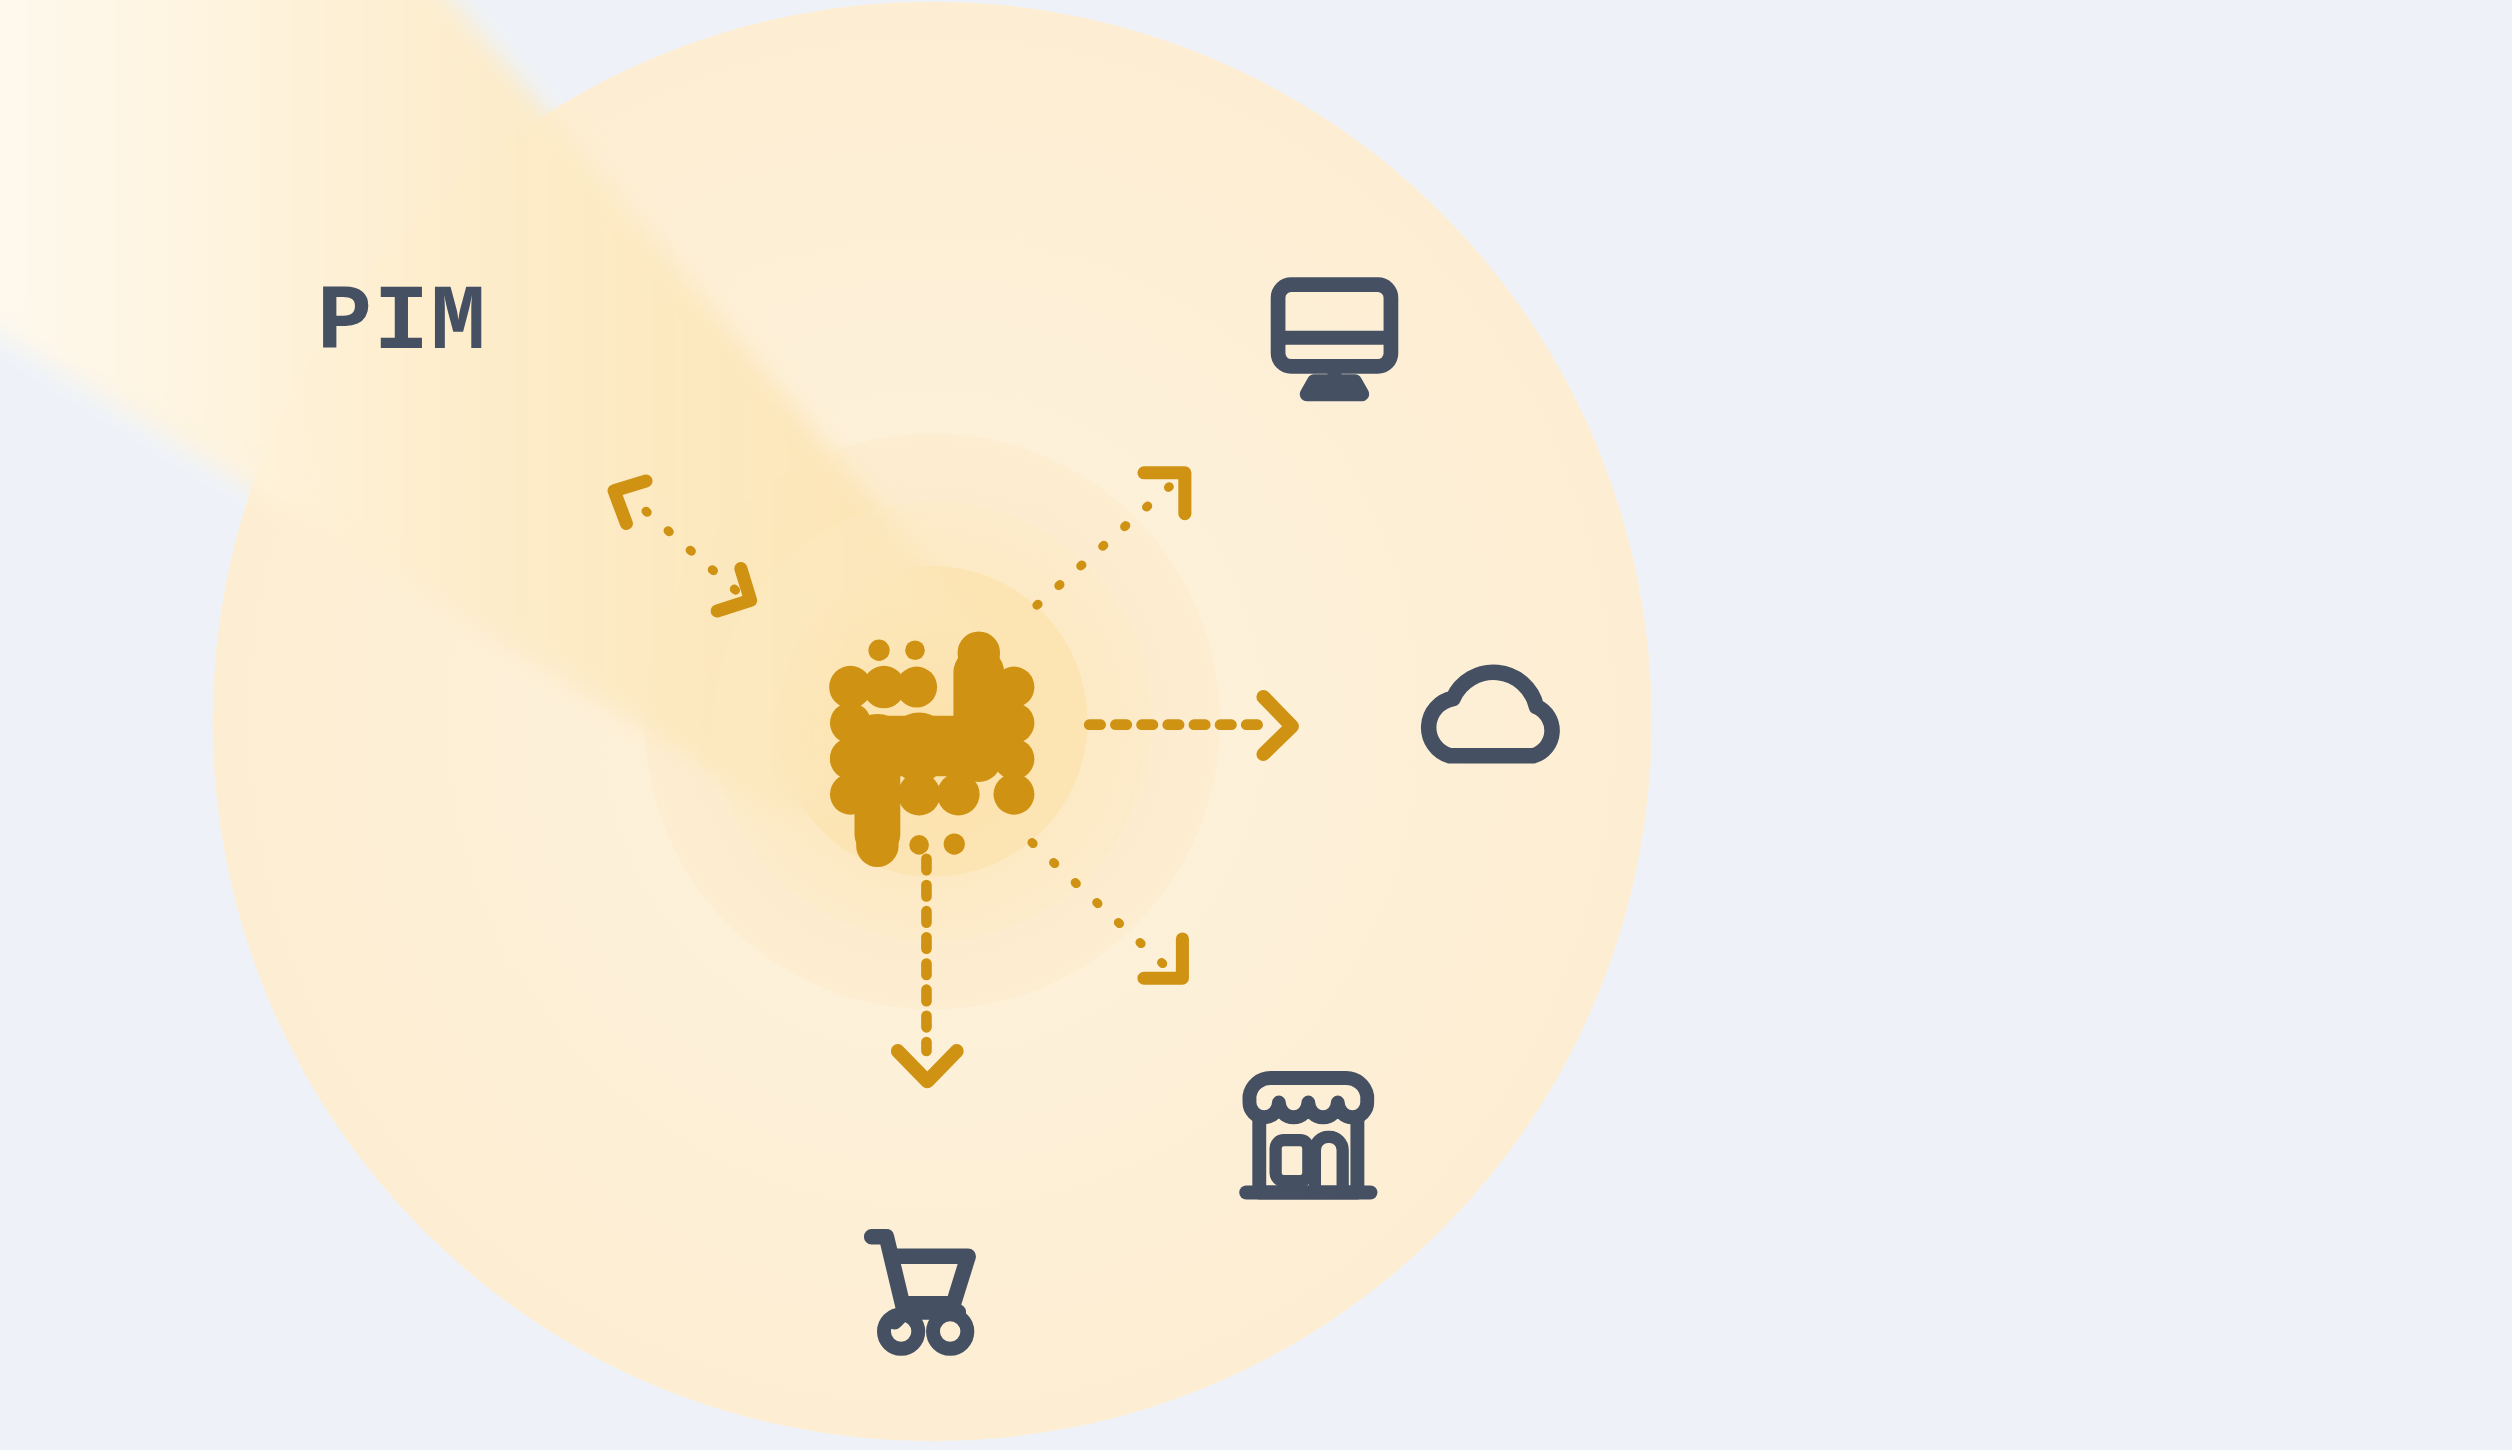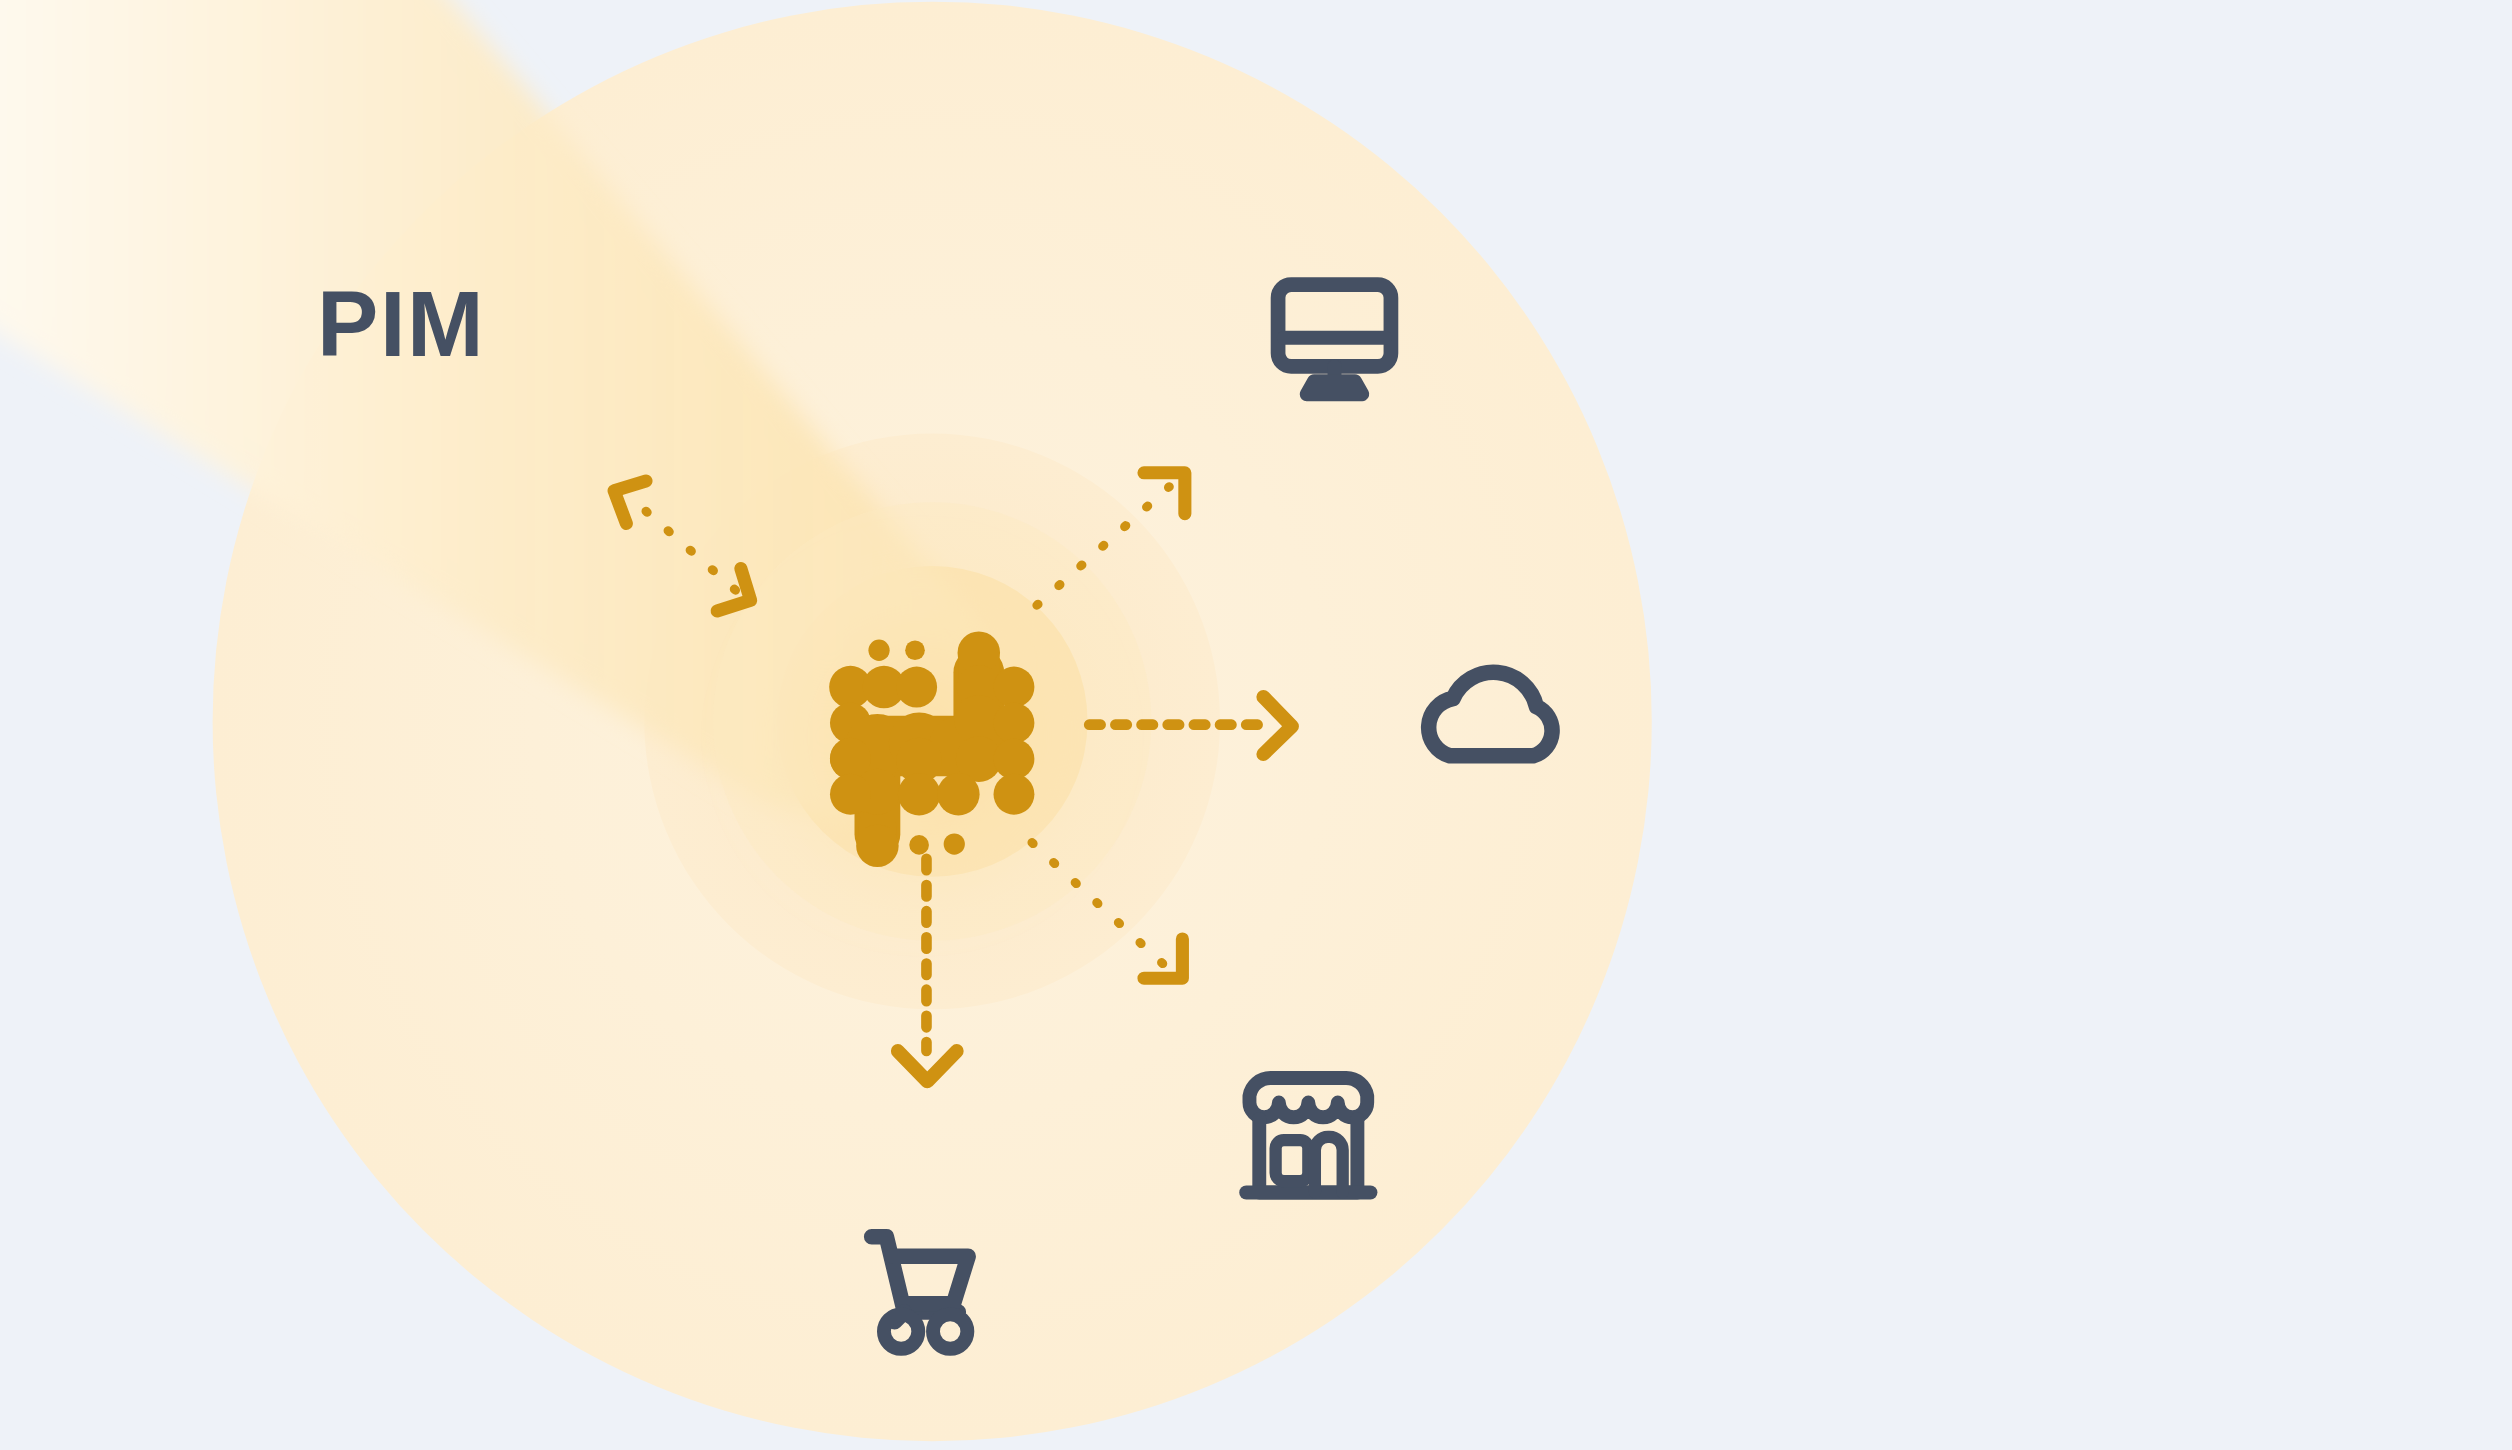--- a/index.html
+++ b/index.html
@@ -14,21 +14,21 @@
 
   
   #pim-text{
     position:absolute;
     left:317px; top:278px;
     font-size:92px;
     font-weight:700;
     letter-spacing:1.6px;
     color:#455063;
     line-height:1;
-    font-family:Liberation Sans, sans-serif;
+    font-family:Liberation Mono, monospace;
     white-space:nowrap;
     user-select:none;
   }
 </style>
 </head>
 <body>
 
 <div id="stage">
 
   <svg id="scene" viewBox="0 0 3072 1774" preserveAspectRatio="none">

